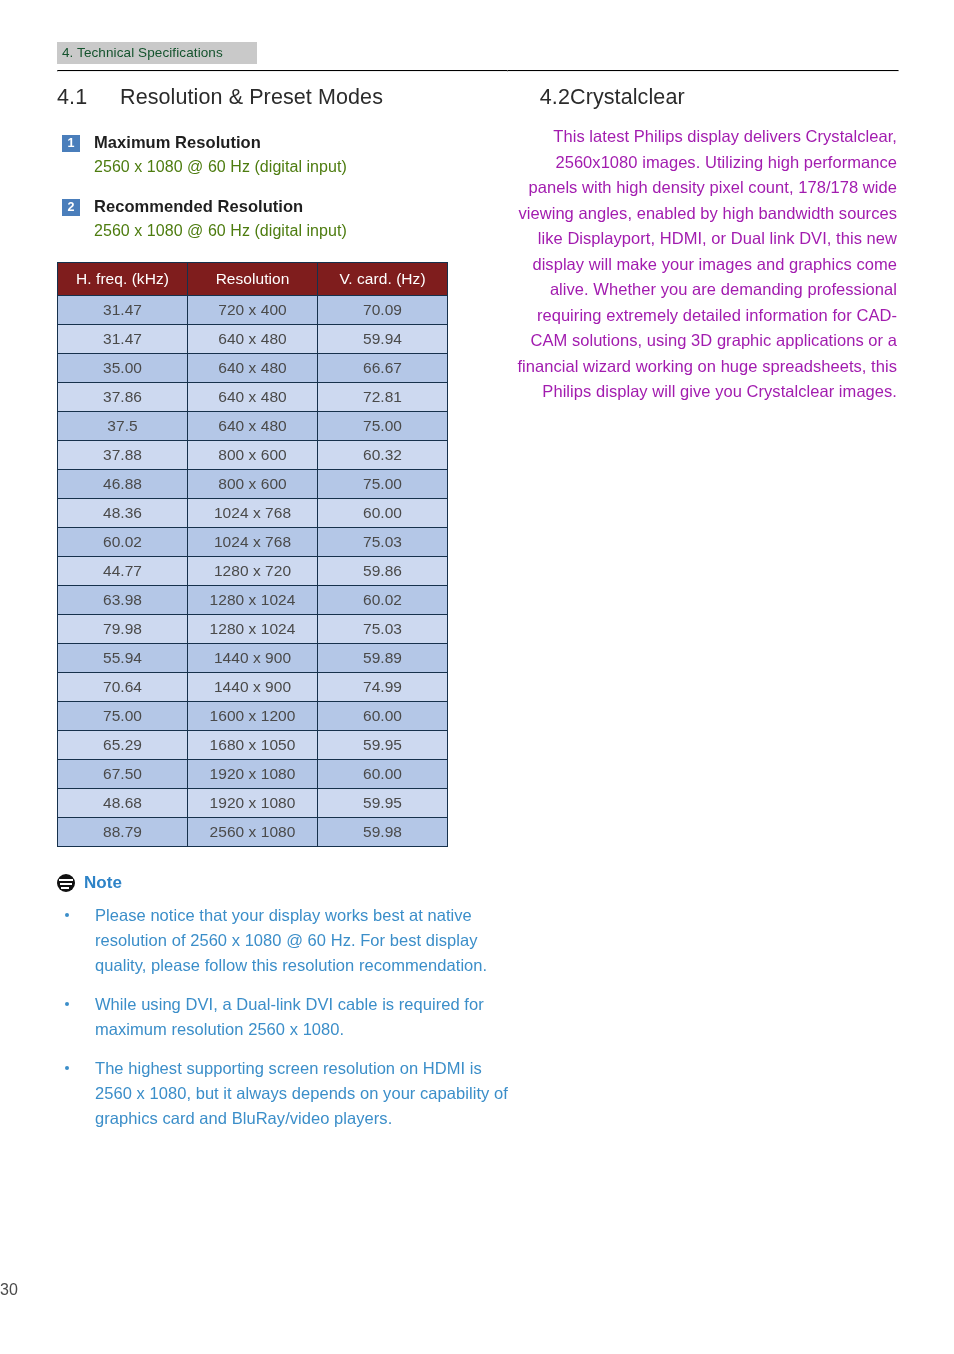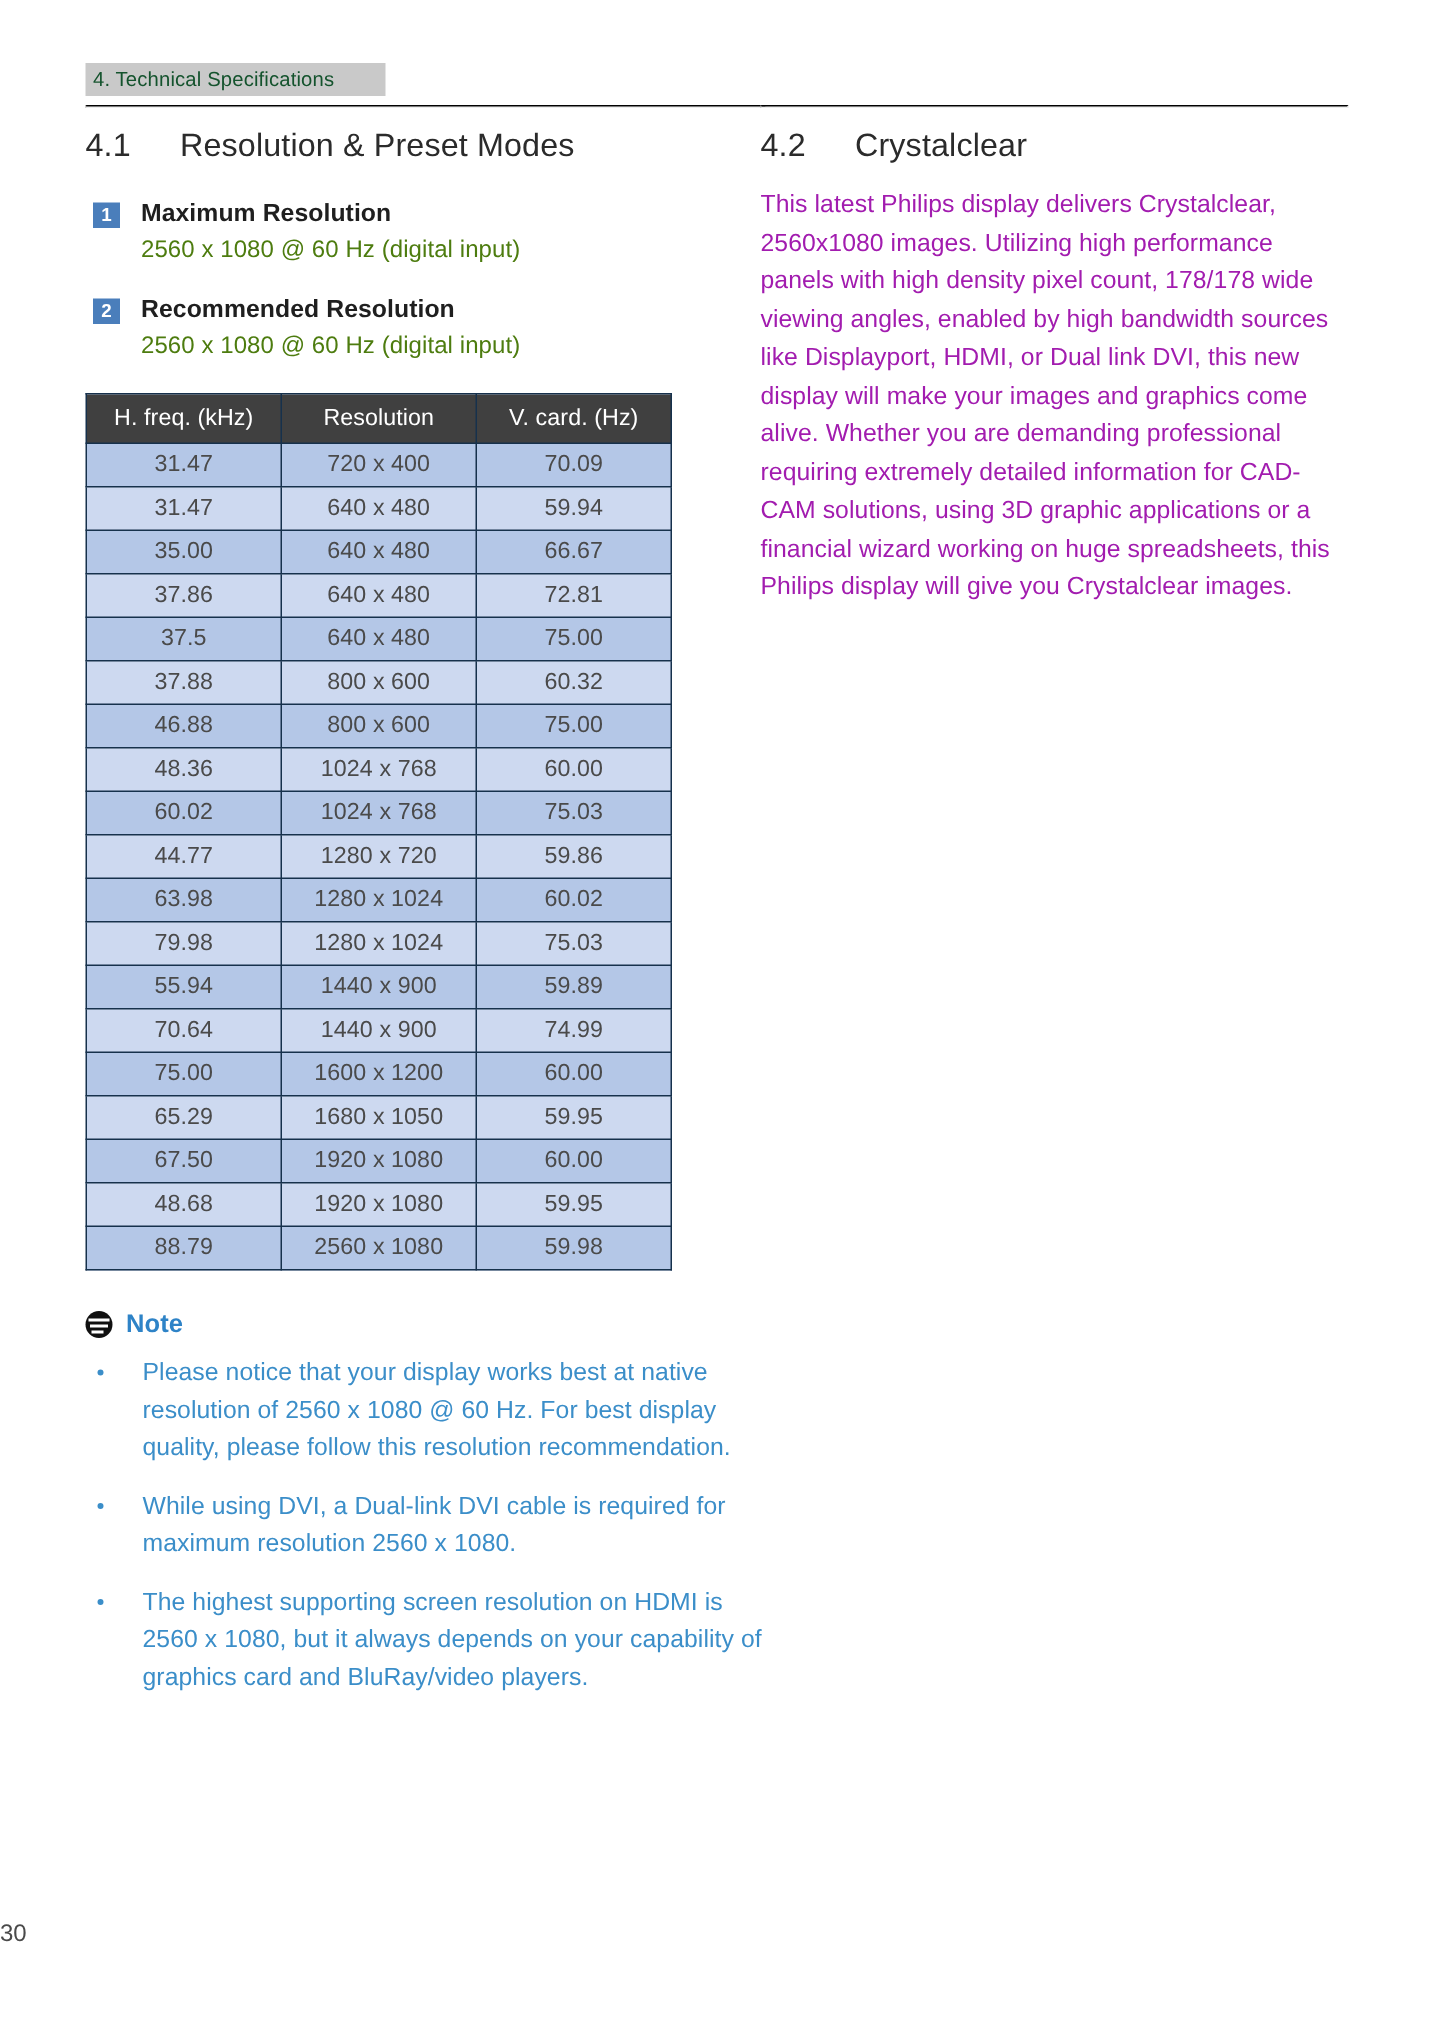--- a/index.html
+++ b/index.html
@@ -43,20 +43,21 @@
     position: absolute;
     left: 57px;
     top: 70px;
     width: 452px;
   }
   .col-right {
     position: absolute;
     left: 507px;
     top: 70px;
     width: 390px;
+    text-align: right;
   }
 
   .rule {
     border-top: 1.6px solid #000000;
     width: 100%;
     margin: 0;
   }
 
   h2.section-title {
     font-size: 21.5px;
@@ -106,21 +107,21 @@
   }
 
   
   table.preset {
     border-collapse: collapse;
     margin-top: 22px;
     width: 391px;
     table-layout: fixed;
   }
   table.preset th {
-    background: #404040;
+    background: #7f1d1d;
     color: #ffffff;
     font-size: 15.5px;
     font-weight: normal;
     height: 30px;
     text-align: center;
     border: 1.4px solid #16314c;
     letter-spacing: .05px;
   }
   table.preset td {
     font-size: 15.5px;

